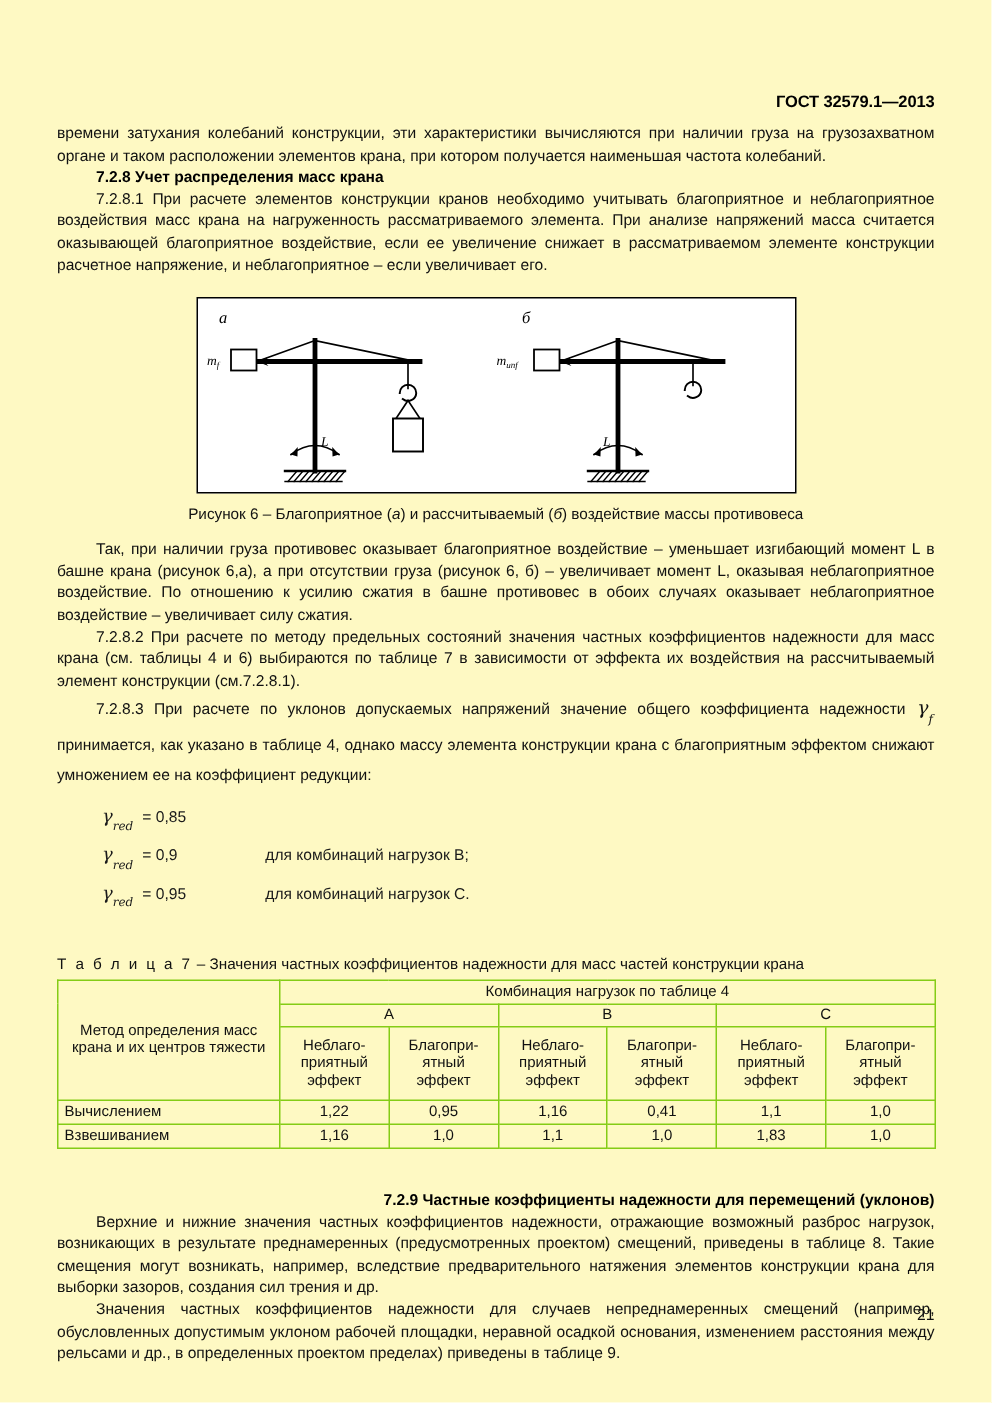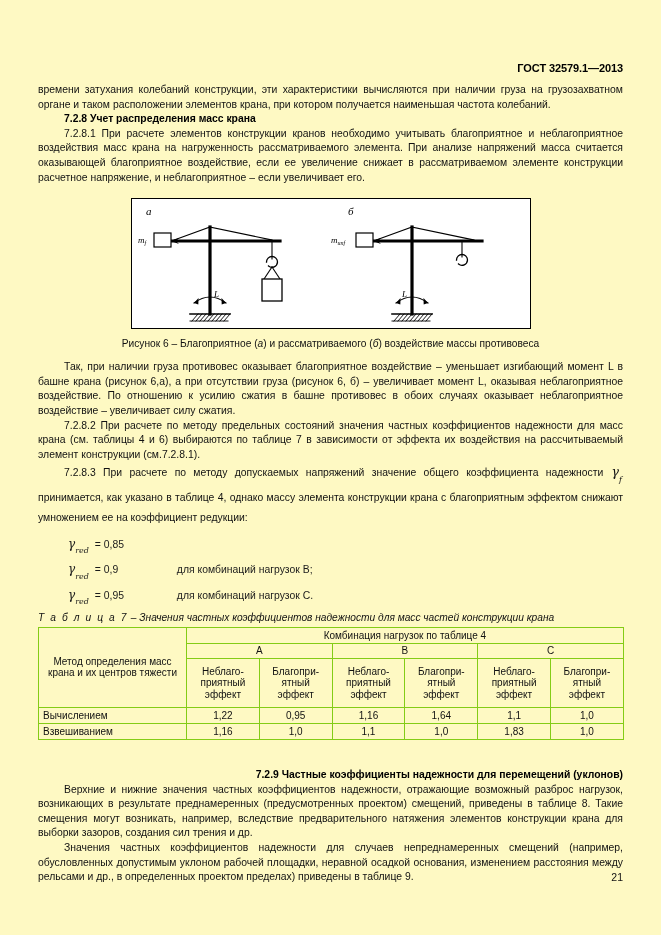--- a/index.html
+++ b/index.html
@@ -106,24 +106,23 @@
   .inline-gamma {
     font-family: "DejaVu Serif", serif;
     font-style: italic;
     font-size: 12.5px;
     padding: 0 1px;
   }
 
   
   .table-title {
     font-size: 10.2px;
-    margin-top: 2px;
+    margin-top: 28px;
     margin-bottom: 4px;
     color: #111;
-    font-style: italic;
   }
   .tt-spaced { letter-spacing: 1.6px; }
   table.t7 {
     border-collapse: collapse;
     width: 585px;
     table-layout: fixed;
     font-size: 10px;
   }
   table.t7 th, table.t7 td {
     border: 1px solid #84cc16;
@@ -251,29 +250,29 @@
 
           <text x="199" y="44" font-family="Liberation Serif, serif" font-size="9" font-style="italic" fill="#000">m<tspan font-size="6" dy="2">unf</tspan></text>
 
           <text x="82" y="98" font-family="Liberation Serif, serif" font-size="9" font-style="italic" fill="#000">L</text>
           <text x="270" y="98" font-family="Liberation Serif, serif" font-size="9" font-style="italic" fill="#000">L</text>
         </svg>
       </div>
     </div>
 
     <div class="figure-caption">
-      <span>Рисунок 6 – Благоприятное (</span><span class="fig-italic">а</span><span>) и рассматриваемого (</span><span class="fig-italic">б</span><span>) воздействие массы противовеса</span>
+      <span>Рисунок 6 – Благоприятное (</span><span class="fig-italic">а</span><span>) и рассчитываемый (</span><span class="fig-italic">б</span><span>) воздействие массы противовеса</span>
     </div>
 
     <p class="para indent" style="margin-top:11px;">Так, при наличии груза противовес оказывает благоприятное воздействие – уменьшает изгибающий момент L в башне крана (рисунок 6,а), а при отсутствии груза (рисунок 6, б) – увеличивает момент L, оказывая неблагоприятное воздействие. По отношению к усилию сжатия в башне противовес в обоих случаях оказывает неблагоприятное воздействие – увеличивает силу сжатия.</p>
 
     <p class="para indent">7.2.8.2 При расчете по методу предельных состояний значения частных коэффициентов надежности для масс крана (см. таблицы 4 и 6) выбираются по таблице 7 в зависимости от эффекта их воздействия на рассчитываемый элемент конструкции (см.7.2.8.1).</p>
 
     <p class="para indent" style="line-height:20px;">
-      <span>7.2.8.3 При расчете по методу допускаемых напряжений значение общего коэффициента надежности</span>
+      <span>7.2.8.3 При расчете по уклонов допускаемых напряжений значение общего коэффициента надежности</span>
       <span class="inline-gamma"><span>γ</span><span class="sub">f</span></span>
       <span>принимается, как указано в таблице 4, однако массу элемента конструкции крана с благоприятным эффектом снижают умножением ее на коэффициент редукции:</span>
     </p>
 
     <div class="formula-block">
       <div class="formula-row">
         <span class="gamma"><span>γ</span><span class="sub">red</span></span>
         <span class="f-val">= 0,85</span>
       </div>
       <div class="formula-row">
@@ -344,21 +343,21 @@
             <div>эффект</div>
           </th>
         </tr>
       </thead>
       <tbody>
         <tr>
           <td class="rowlabel">Вычислением</td>
           <td class="num">1,22</td>
           <td class="num">0,95</td>
           <td class="num">1,16</td>
-          <td class="num">1,64</td>
+          <td class="num">0,41</td>
           <td class="num">1,1</td>
           <td class="num">1,0</td>
         </tr>
         <tr>
           <td class="rowlabel">Взвешиванием</td>
           <td class="num">1,16</td>
           <td class="num">1,0</td>
           <td class="num">1,1</td>
           <td class="num">1,0</td>
           <td class="num">1,83</td>

